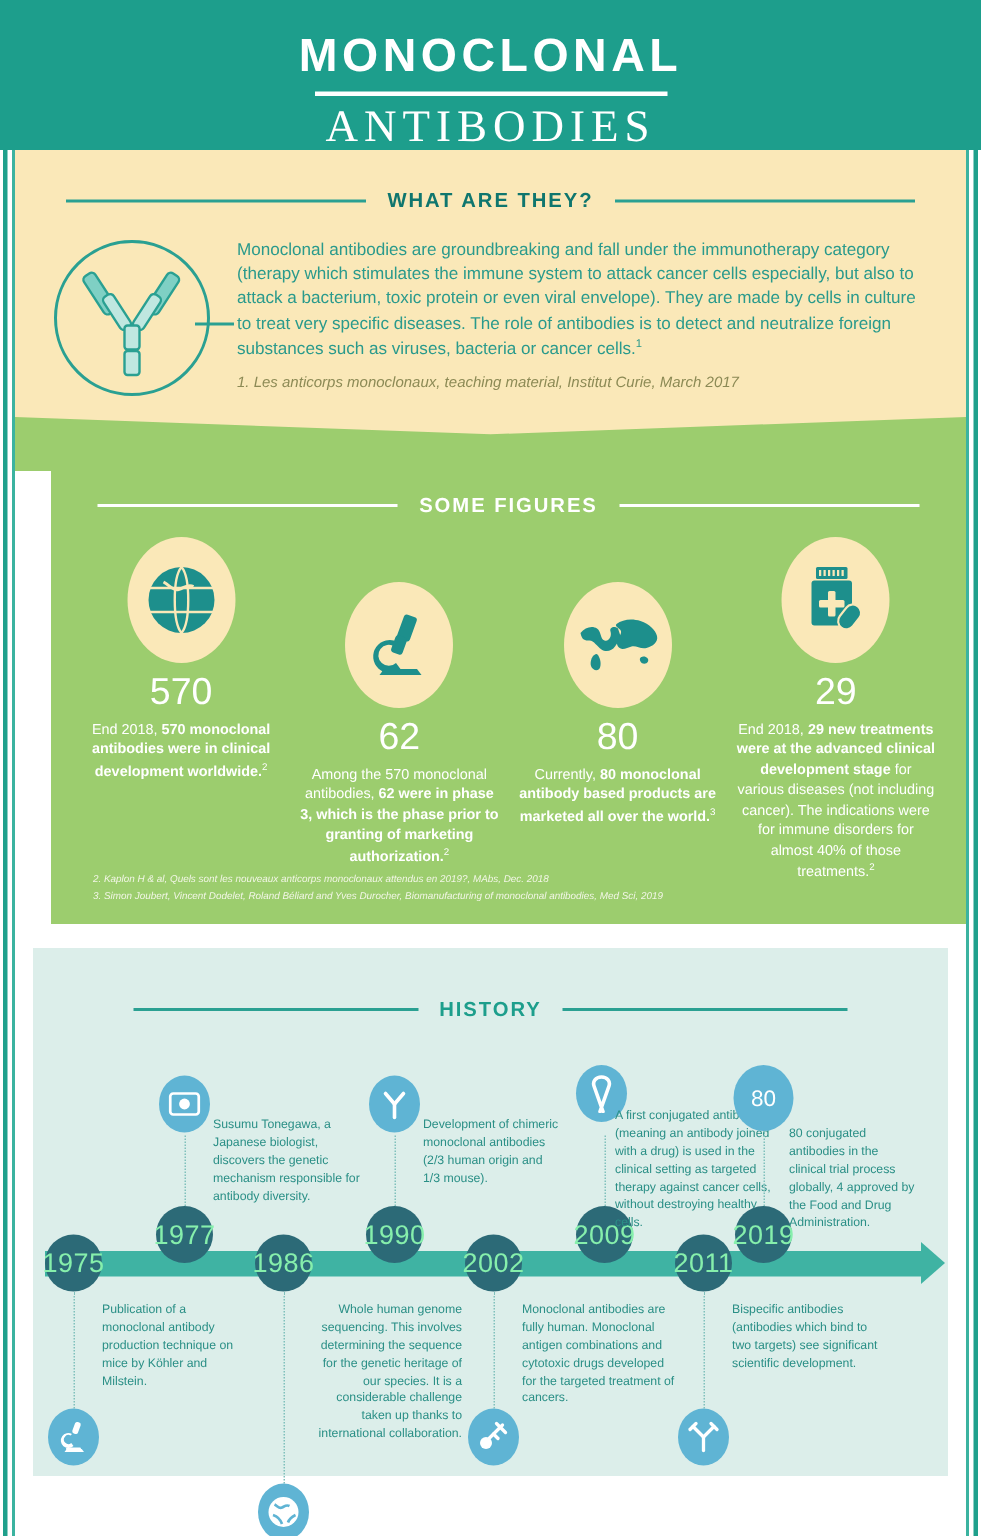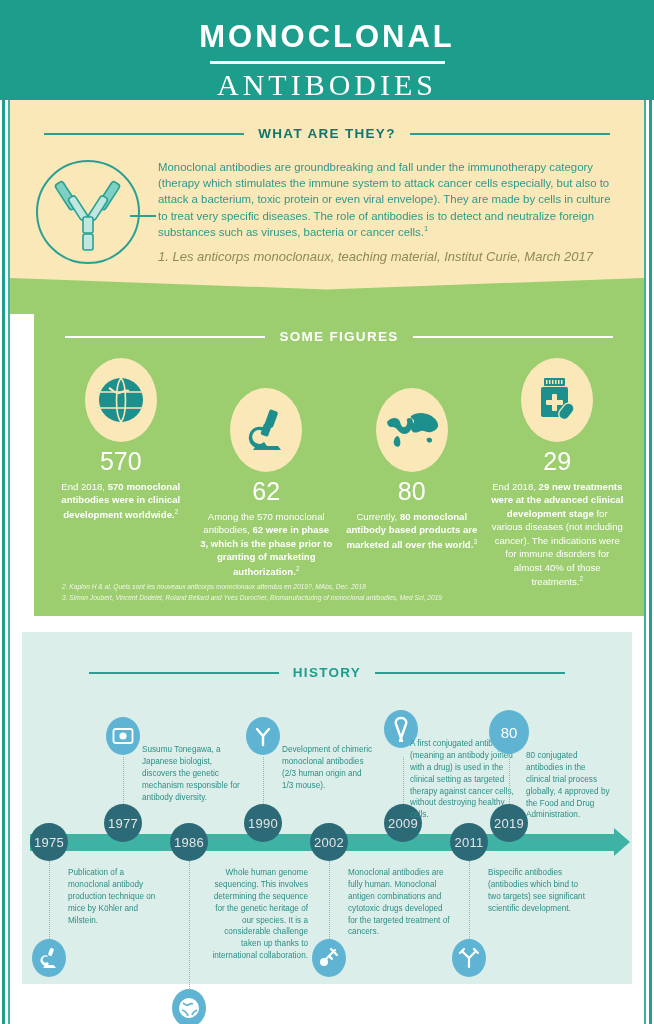--- a/index.html
+++ b/index.html
@@ -53,21 +53,21 @@
   .cream .sec-head .label { color:#0f766e; }
 
   .cream-body { display:flex; padding:14px 28px 0 22px; gap:6px;justify-content:space-between; }
   .ab-circle-wrap { flex:0 0 120px; position:relative; height:115px; }
   .ab-connector { position:absolute; right:-4px; top:60px; width:26px; height:2px; background:#2aa092; }
   .cream-text {
     font-size:11.4px; line-height:1.42; color:#2a9a8c; padding-top:4px;
   }
   .cream-text sup { font-size:7.5px; }
   .footnote-cream {
-    font-size:13px; font-style:italic; color:#8c8a55; padding:8px 0 0 0; line-height:1.4;
+    font-size:10px; font-style:italic; color:#8c8a55; padding:8px 0 0 0; line-height:1.4;
   }
 
   
   .green {
     position:absolute; left:10px; right:10px; top:303px; height:313px;
     background:#9ccd6e;
     margin-left:24px;
   }
   .green .sec-head { padding-top:26px; }
   .green .sec-head .rule { background:#ffffff; }
@@ -113,23 +113,23 @@
   }
   .tl-arrow {
     position:absolute; right:2px; top:146px;
     width:0; height:0;
     border-top:14px solid transparent;
     border-bottom:14px solid transparent;
     border-left:16px solid #3fb3a3;
   }
   .yr {
     position:absolute; width:38px; height:38px; border-radius:50%;
-    background:#2c6a77; color:#e5e5e5;
+    background:#2c6a77; color:#86efac;
     display:flex; align-items:center; justify-content:center;
-    font-size:13px; letter-spacing:.3px;
+    font-size:18px; letter-spacing:.3px;
   }
   .yr.up   { top:122px; }
   .yr.down { top:141px; }
   .dotline { position:absolute; width:0; border-left:1px dotted #7fc0bb; }
   .tl-icon {
     position:absolute; width:34px; height:38px; border-radius:50%;
     background:#5fb4d4; display:flex; align-items:center; justify-content:center;
   }
   .tl-icon.big { width:40px; height:44px; }
   .tl-icon .num80 { color:#ffffff; font-size:15px; }

